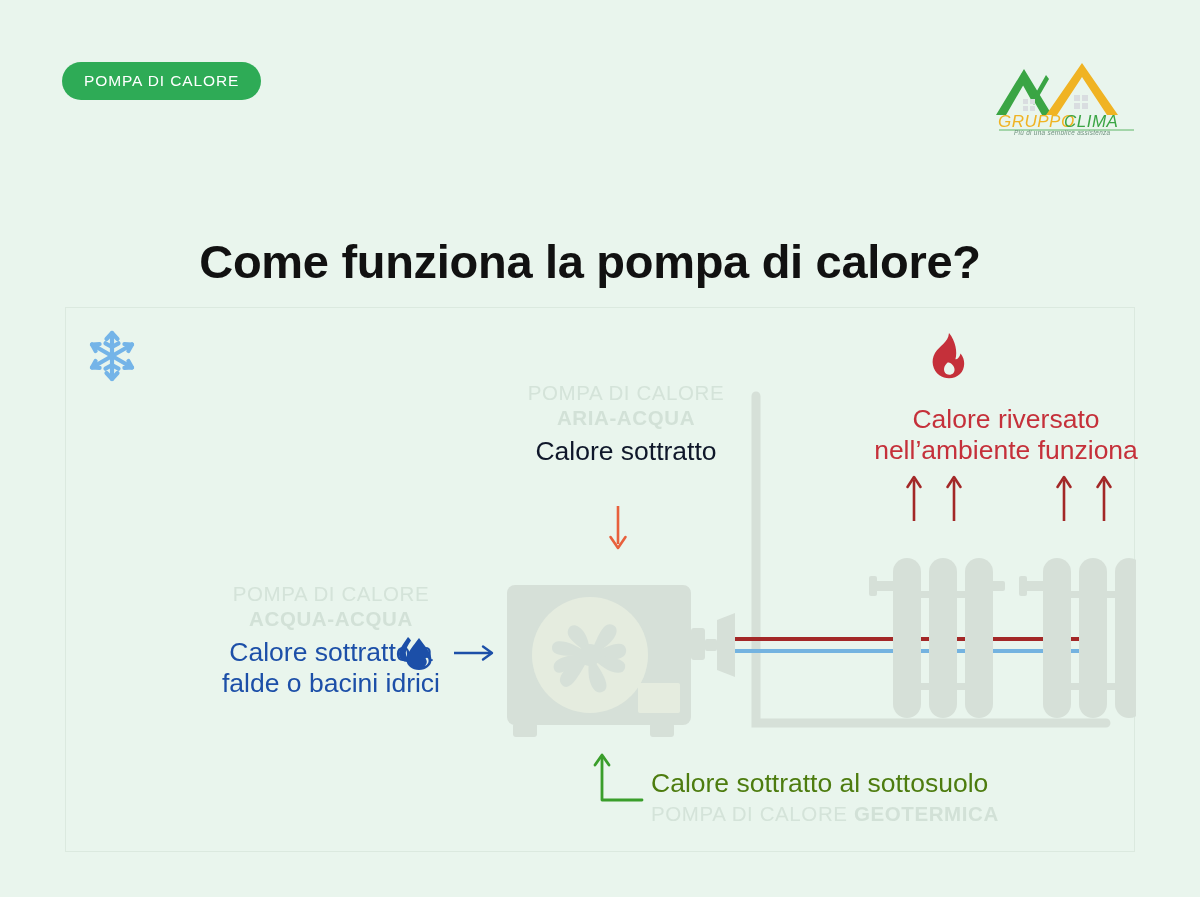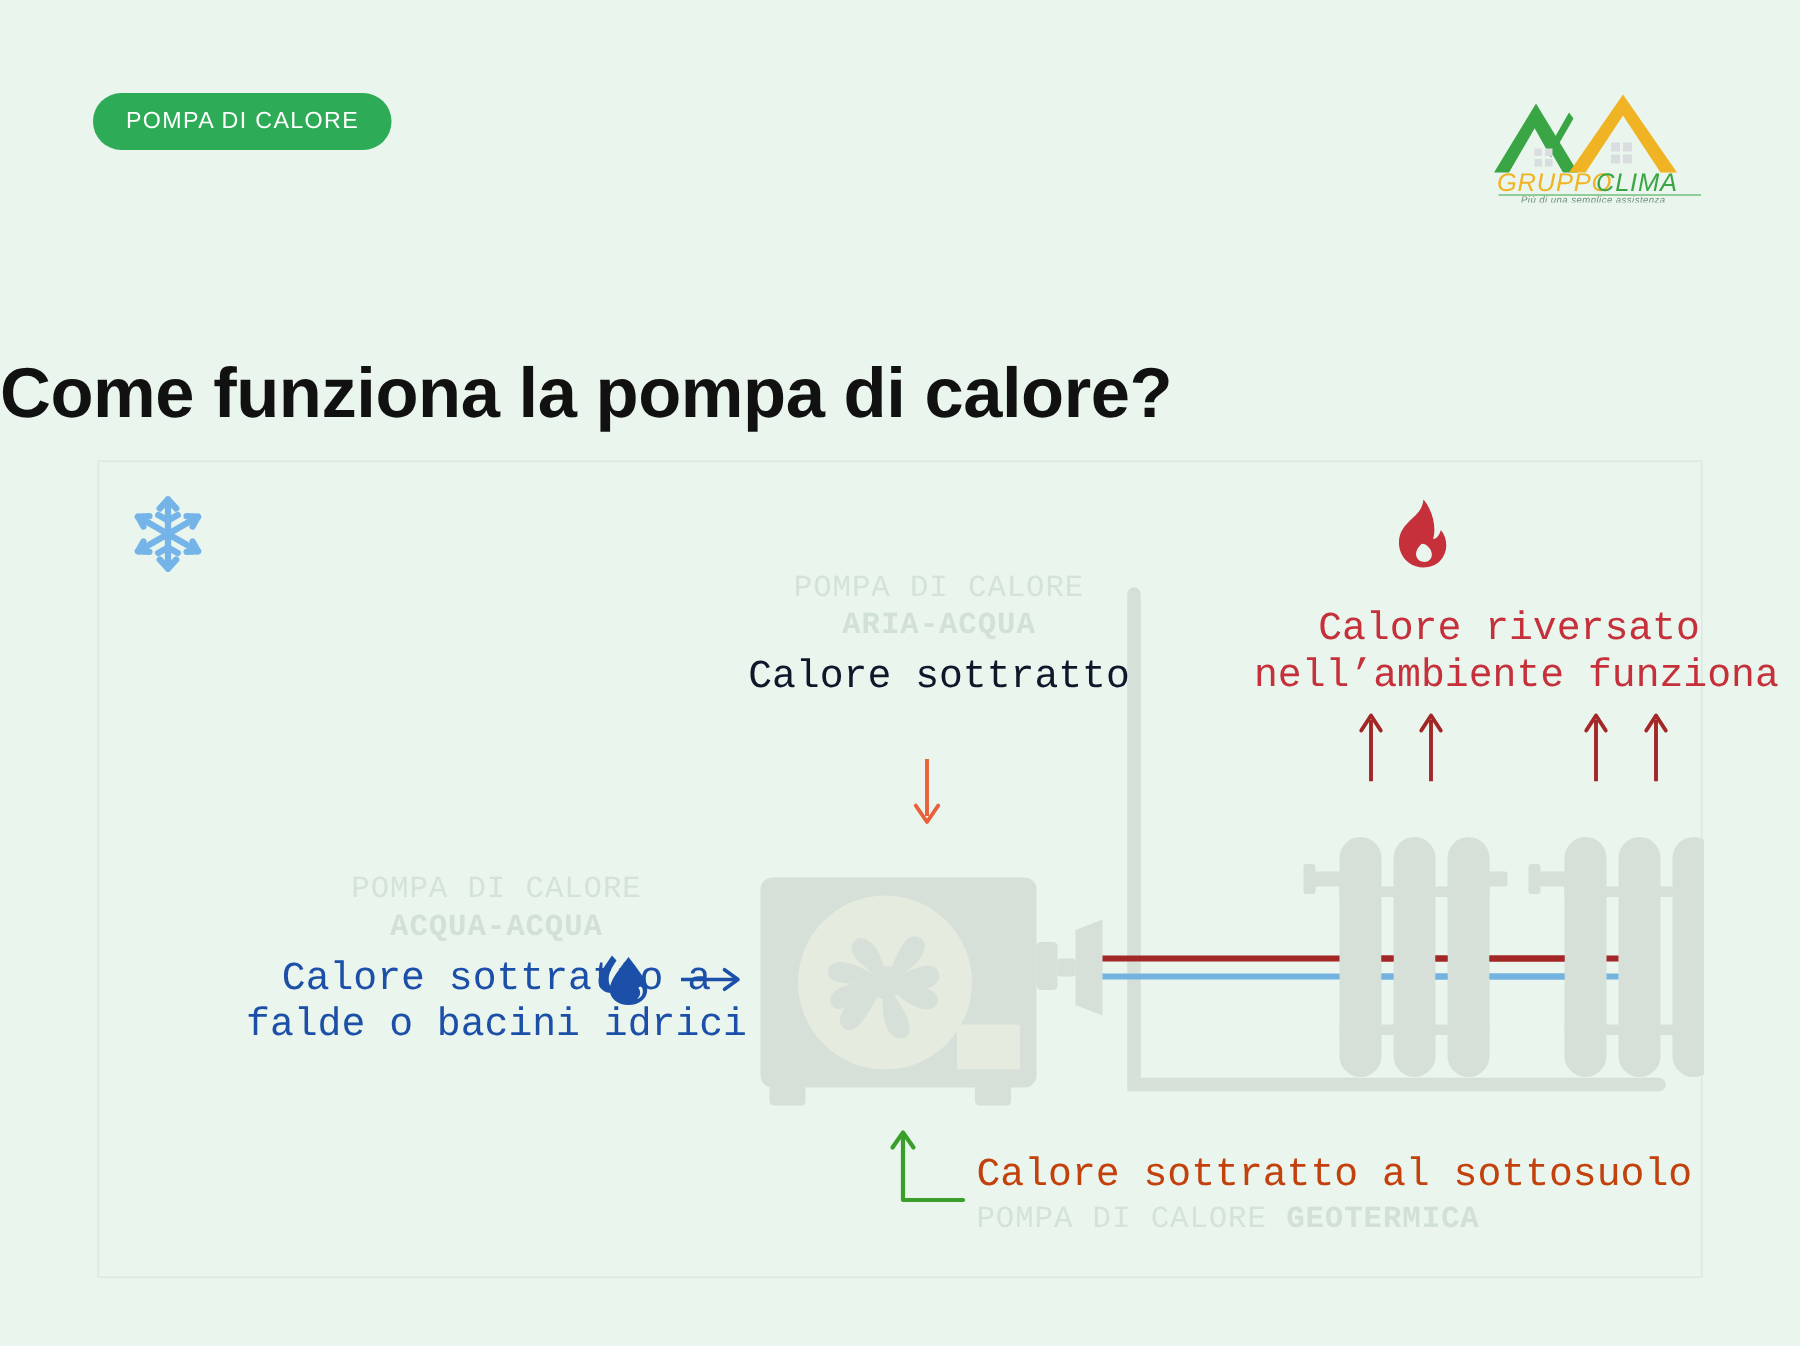--- a/index.html
+++ b/index.html
@@ -42,20 +42,21 @@
     font-style: italic;
   }
   .logo svg { display: block; }
 
   
   .page-title {
     position: absolute;
     top: 203px;
     left: 0;
     width: 1180px;
+    text-align: center;
     font-size: 47px;
     font-weight: bold;
     color: #111111;
     letter-spacing: -0.3px;
     font-family: "Liberation Sans", sans-serif;
   }
 
   
   .panel {
     position: absolute;
@@ -76,21 +77,21 @@
   }
   .ico-flame {
     position: absolute;
     left: 861px;
     top: 24px;
     width: 40px;
     height: 48px;
   }
 
   
-  .lbl-group { position: absolute; font-family: Liberation Mono, monospace; }
+  .lbl-group { position: absolute; }
 
   .lbl-kicker {
     color: #d4e3d9;
     font-size: 20.5px;
     letter-spacing: 0.6px;
     line-height: 1.22;
     text-align: center;
     white-space: nowrap;
   }
   .lbl-kicker b { font-weight: bold; color: #d2e1d7; }
@@ -98,21 +99,21 @@
   .lbl-main {
     font-size: 26.5px;
     line-height: 1.18;
     text-align: center;
     margin-top: 6px;
     white-space: nowrap;
   }
   .lbl-main.orange { color: #0f172a; }
   .lbl-main.blue   { color: #1c4fa8; }
   .lbl-main.red    { color: #c5303a; }
-  .lbl-main.green  { color: #c2410c; }
+  .lbl-main.green  { color: #4d7c0f; }
 
   
   .grp-aria { left: 390px; top: 72px; width: 340px; }
   
   .grp-acqua { left: 85px; top: 273px; width: 360px; }
   
   .grp-riversato { left: 770px; top: 90px; width: 340px; }
   
   .grp-geo { left: 585px; top: 460px; width: 460px; text-align: left; }
   .grp-geo .lbl-main { text-align: left; margin: 0; }

